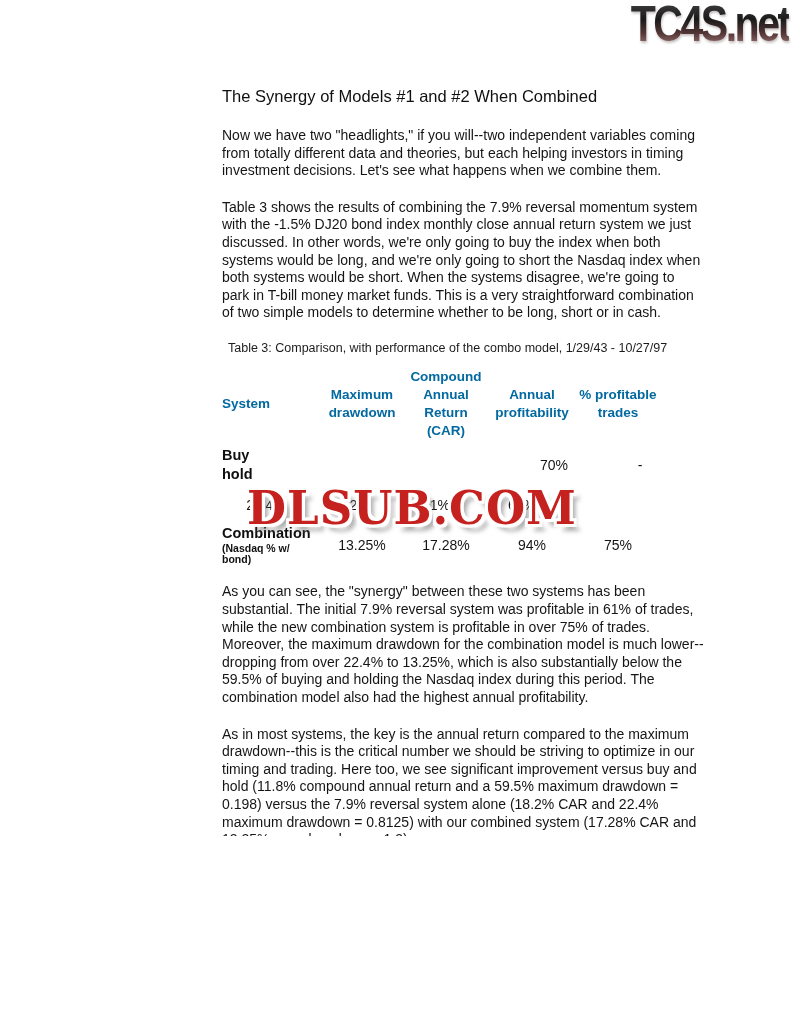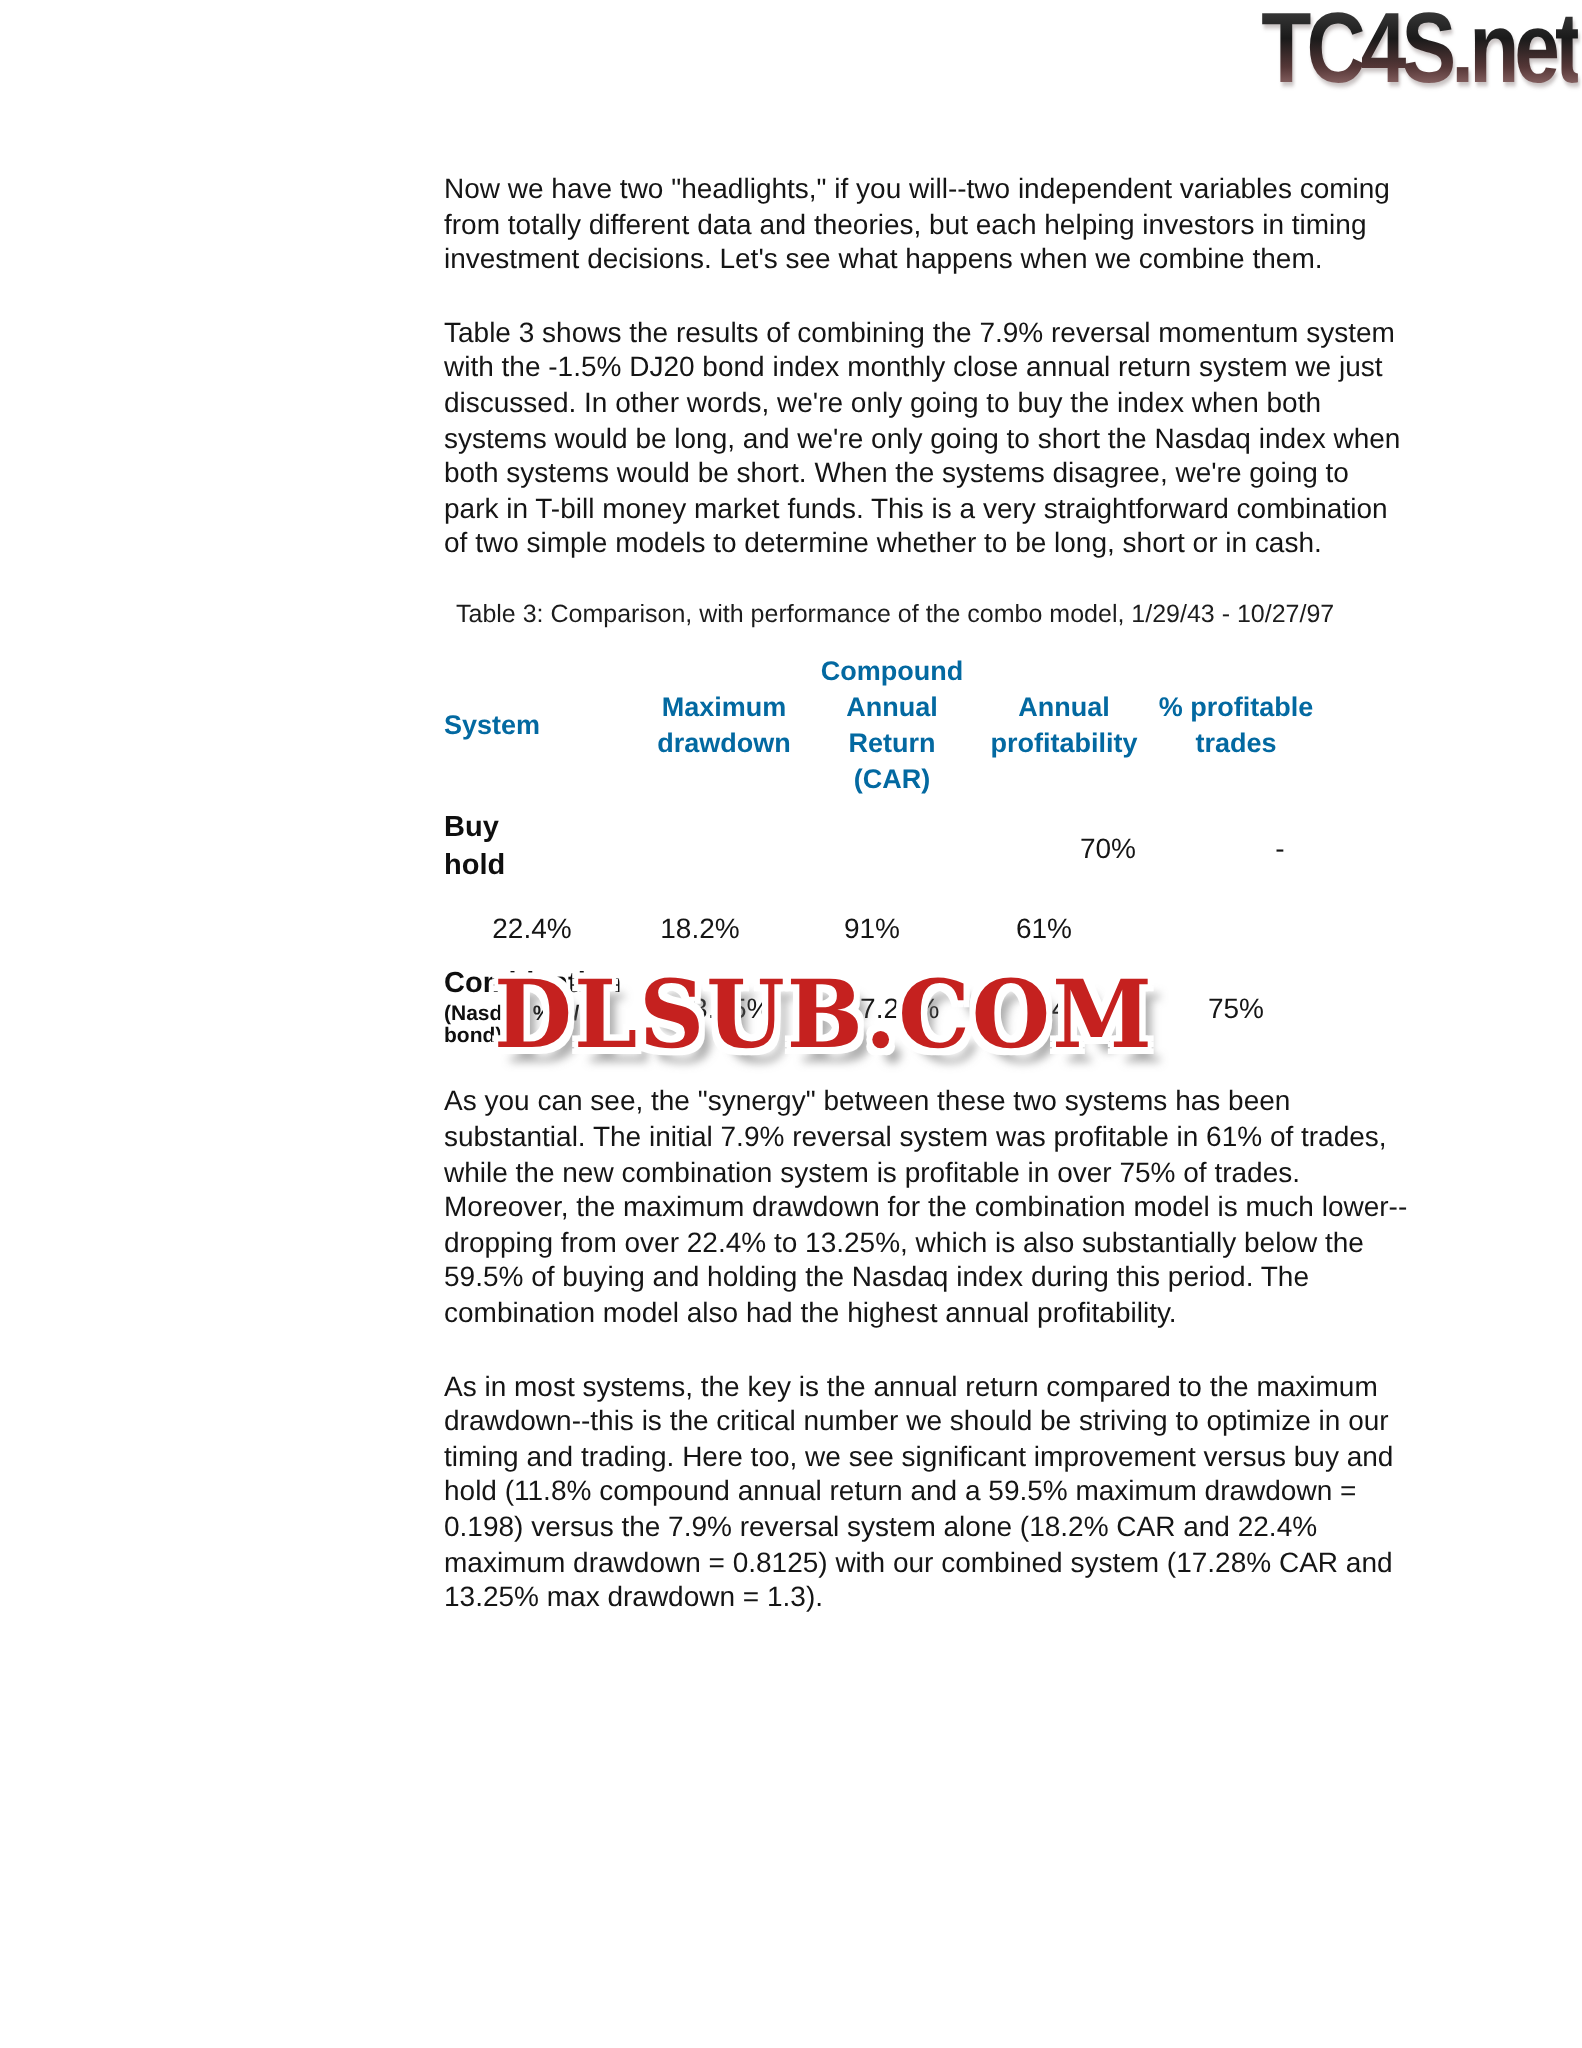--- a/index.html
+++ b/index.html
@@ -87,20 +87,21 @@
 </style>
 </head>
 <body>
 
 <div class="page">
 
   <div class="logo-top">TC4S.net</div>
 
   <div class="content">
 
+    <h1 class="title">The Synergy of Models #1 and #2 When Combined</h1>
 
     <div class="paras paras-top">
         <p class="para"><span>Now we have two "headlights," if you will--two independent variables coming from totally different data and theories, but each helping investors in timing investment decisions. Let's see what happens when we combine them.</span></p>
         <p class="para"><span>Table 3 shows the results of combining the 7.9% reversal momentum system with the -1.5% DJ20 bond index monthly close annual return system we just discussed. In other words, we're only going to buy the index when both systems would be long, and we're only going to short the Nasdaq index when both systems would be short. When the systems disagree, we're going to park in T-bill money market funds. This is a very straightforward combination of two simple models to determine whether to be long, short or in cash.</span></p>
       </div>
 
     <div class="caption">Table 3: Comparison, with performance of the combo model, 1/29/43 - 10/27/97</div>
 
     <div class="ctable">
       <div class="thead">

